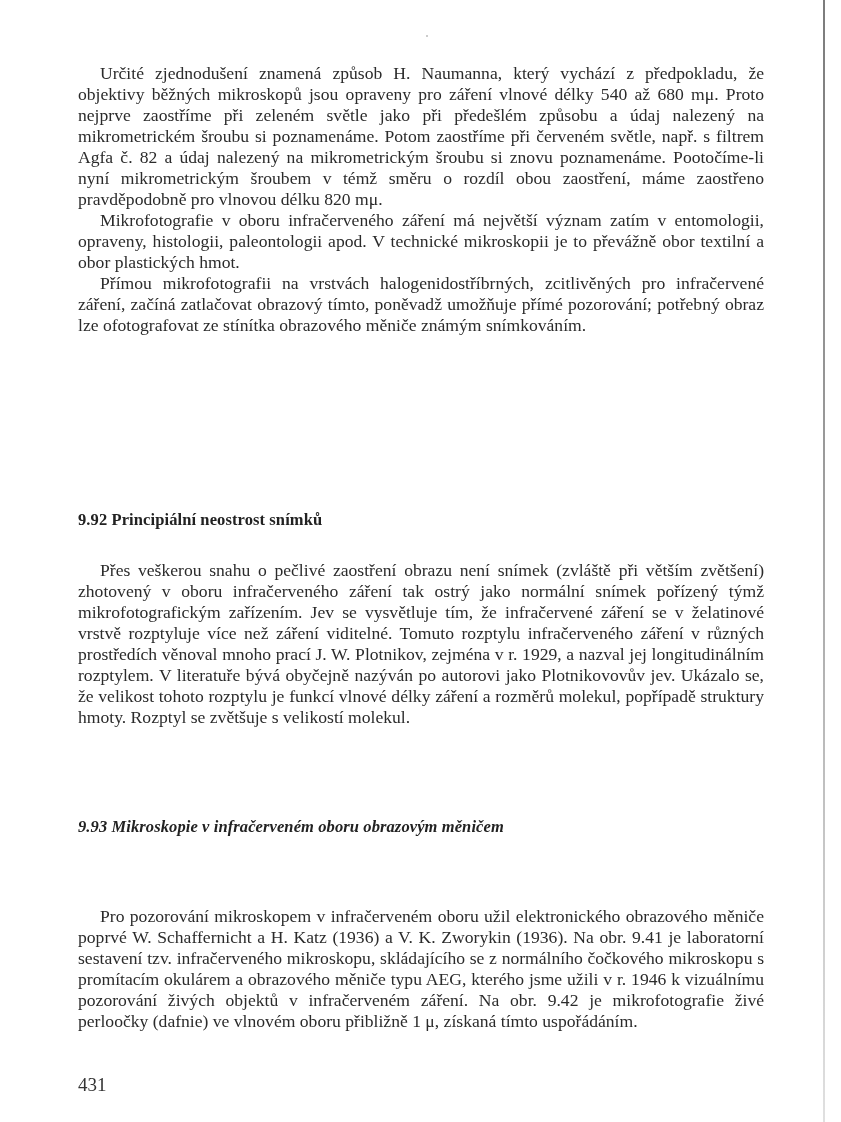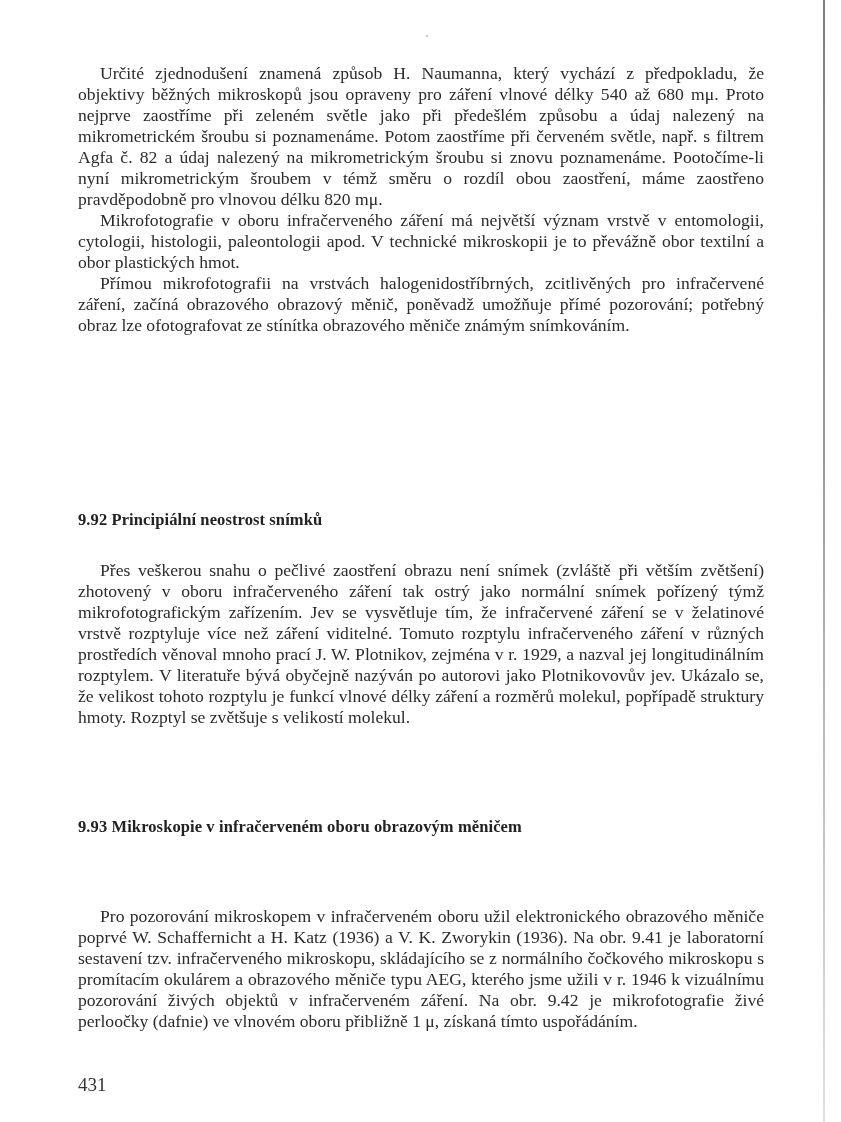--- a/index.html
+++ b/index.html
@@ -69,30 +69,30 @@
 </style>
 </head>
 <body>
 
 <div class="page">
   <div class="spine-line"></div>
   <span class="speck" style="left:426px;top:35px;"></span>
 
   <div class="text-block" style="top:63px;">
     <p class="para">Určité zjednodušení znamená způsob H. Naumanna, který vychází z předpokladu, že objektivy běžných mikroskopů jsou opraveny pro záření vlnové délky 540 až 680 mμ. Proto nejprve zaostříme při zeleném světle jako při předešlém způsobu a údaj nalezený na mikrometrickém šroubu si poznamenáme. Potom zaostříme při červeném světle, např. s filtrem Agfa č. 82 a údaj nalezený na mikrometrickým šroubu si znovu poznamenáme. Pootočíme-li nyní mikrometrickým šroubem v témž směru o rozdíl obou zaostření, máme zaostřeno pravděpodobně pro vlnovou délku 820 mμ.</p>
-    <p class="para">Mikrofotografie v oboru infračerveného záření má největší význam vrstvě v entomologii, cytologii, histologii, paleontologii apod. V technické mikroskopii je to převážně obor textilní a obor plastických hmot.</p>
-    <p class="para">Přímou mikrofotografii na vrstvách halogenidostříbrných, zcitlivěných pro infračervené záření, začíná obrazového obrazový měnič, poněvadž umožňuje přímé pozorování; potřebný obraz lze ofotografovat ze stínítka obrazového měniče známým snímkováním.</p>
+    <p class="para">Mikrofotografie v oboru infračerveného záření má největší význam zatím v entomologii, opraveny, histologii, paleontologii apod. V technické mikroskopii je to převážně obor textilní a obor plastických hmot.</p>
+    <p class="para">Přímou mikrofotografii na vrstvách halogenidostříbrných, zcitlivěných pro infračervené záření, začíná zatlačovat obrazový tímto, poněvadž umožňuje přímé pozorování; potřebný obraz lze ofotografovat ze stínítka obrazového měniče známým snímkováním.</p>
   </div>
 
   <div class="heading" style="top:510px;">9.92 Principiální neostrost snímků</div>
 
   <div class="text-block" style="top:560px;">
     <p class="para">Přes veškerou snahu o pečlivé zaostření obrazu není snímek (zvláště při větším zvětšení) zhotovený v oboru infračerveného záření tak ostrý jako normální snímek pořízený týmž mikrofotografickým zařízením. Jev se vysvětluje tím, že infračervené záření se v želatinové vrstvě rozptyluje více než záření viditelné. Tomuto rozptylu infračerveného záření v různých prostředích věnoval mnoho prací J. W. Plotnikov, zejména v r. 1929, a nazval jej longitudinálním rozptylem. V literatuře bývá obyčejně nazýván po autorovi jako Plotnikovovův jev. Ukázalo se, že velikost tohoto rozptylu je funkcí vlnové délky záření a rozměrů molekul, popřípadě struktury hmoty. Rozptyl se zvětšuje s velikostí molekul.</p>
   </div>
 
-  <div class="heading" style="top:817px;">9.93 Mikroskopie v infračerveném oboru obrazovým měničem</div>
+  <div class="heading" style="top:817px;font-style:italic;">9.93 Mikroskopie v infračerveném oboru obrazovým měničem</div>
 
   <div class="text-block" style="top:906px;">
     <p class="para">Pro pozorování mikroskopem v infračerveném oboru užil elektronického obrazového měniče poprvé W. Schaffernicht a H. Katz (1936) a V. K. Zworykin (1936). Na obr. 9.41 je laboratorní sestavení tzv. infračerveného mikroskopu, skládajícího se z normálního čočkového mikroskopu s promítacím okulárem a obrazového měniče typu AEG, kterého jsme užili v r. 1946 k vizuálnímu pozorování živých objektů v infračerveném záření. Na obr. 9.42 je mikrofotografie živé perloočky (dafnie) ve vlnovém oboru přibližně 1 μ, získaná tímto uspořádáním.</p>
   </div>
 
   <div class="page-number">431</div>
 </div>
 
 </body></html>

